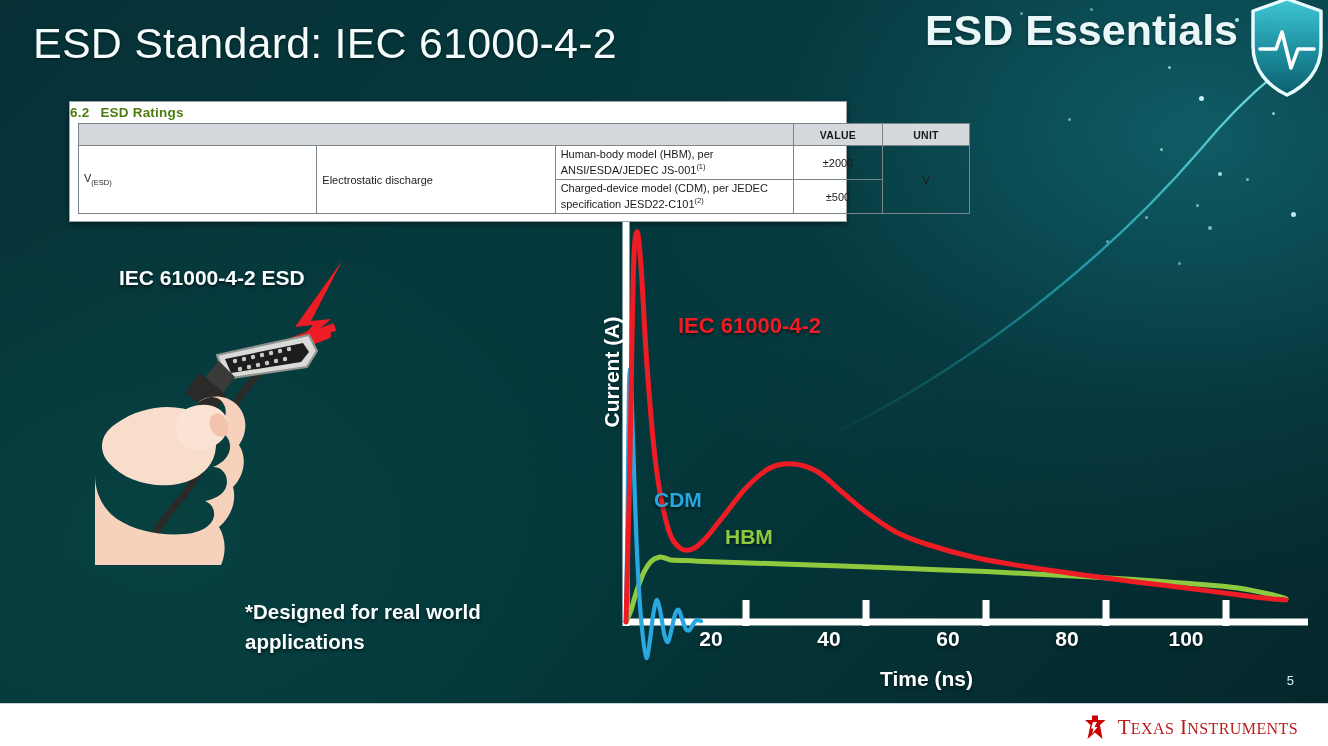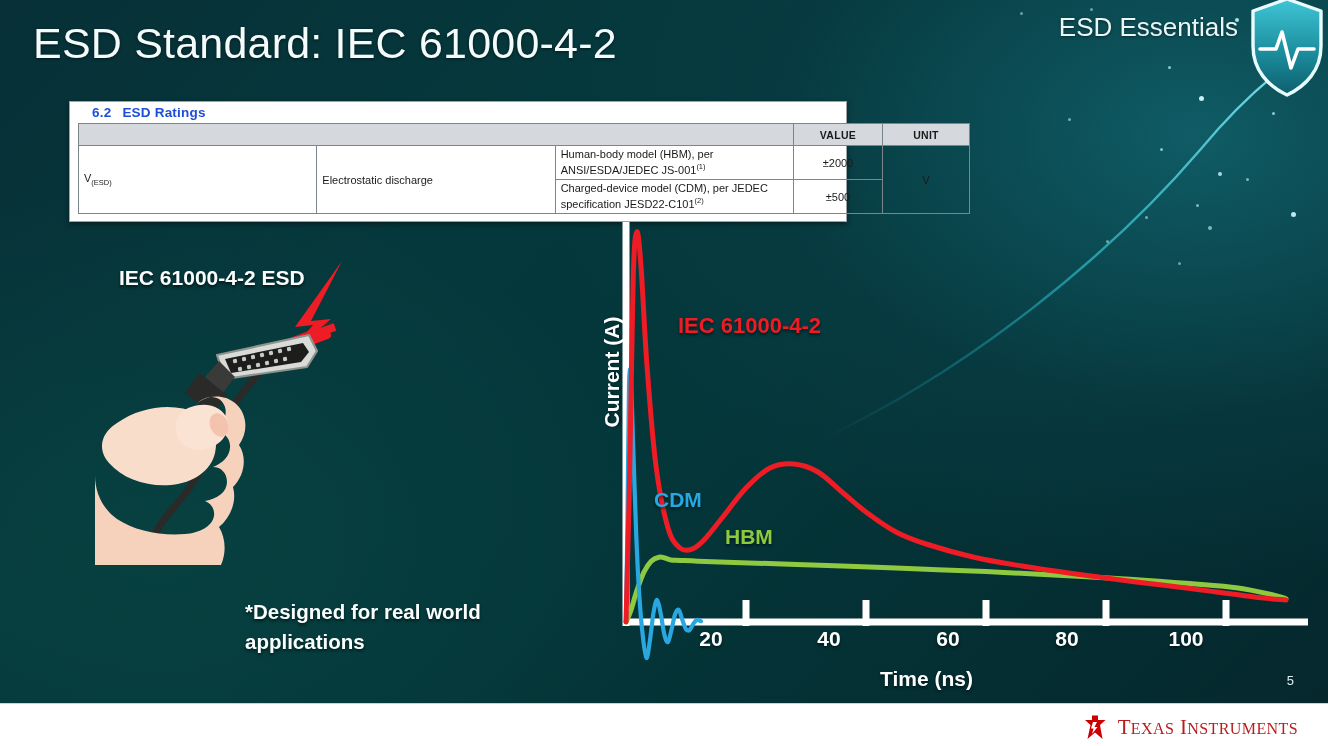--- a/index.html
+++ b/index.html
@@ -20,36 +20,36 @@
   .spark{position:absolute;border-radius:50%;background:#cdfaff;pointer-events:none;}
 
   
   #page-title{
     position:absolute;left:33px;top:19px;
     font-size:43px;font-weight:400;color:#f4fbfb;
     letter-spacing:.2px;white-space:nowrap;
     text-shadow:0 1px 3px rgba(0,0,0,.55);
   }
   #brand-text{
-    position:absolute;right:90px;top:12px;
-    font-size:26px;color:#eaf7f8;font-weight:400;
+    position:absolute;right:90px;top:6px;
+    font-size:43px;color:#eaf7f8;font-weight:700;
     white-space:nowrap;
     text-shadow:0 1px 3px rgba(0,0,0,.5);
   }
   #shield{position:absolute;right:2px;top:-4px;width:78px;height:104px;}
 
   
   #esd-table-card{
     position:absolute;left:69px;top:101px;width:776px;
     background:#ffffff;border:1px solid #9aa3a8;
     box-shadow:0 2px 5px rgba(0,0,0,.45);
     font-family:"Liberation Sans",sans-serif;
   }
   #esd-table-heading{
-    padding:3px 0 3px 22px;color:#1d4ed8;font-weight:bold;font-size:13.5px;
+    padding:3px 0 3px 0;color:#4d7c0f;font-weight:bold;font-size:13.5px;
     letter-spacing:.2px;
   }
   #esd-table-heading .sec-num{margin-right:11px;}
   table.esd{border-collapse:collapse;width:892px;margin:0 8px 7px 8px;
     font-size:11px;color:#1a1a1a;table-layout:fixed;}
   table.esd td,table.esd th{border:1px solid #7c8589;padding:2px 5px;vertical-align:middle;}
   table.esd tr.hdr td{background:#d5d8dc;height:17px;}
   table.esd td.colhead{background:#d5d8dc;text-align:center;font-weight:bold;font-size:10.5px;letter-spacing:.3px;}
   td.c-sym{width:58px;font-size:11px;}
   td.c-param{width:180px;}

